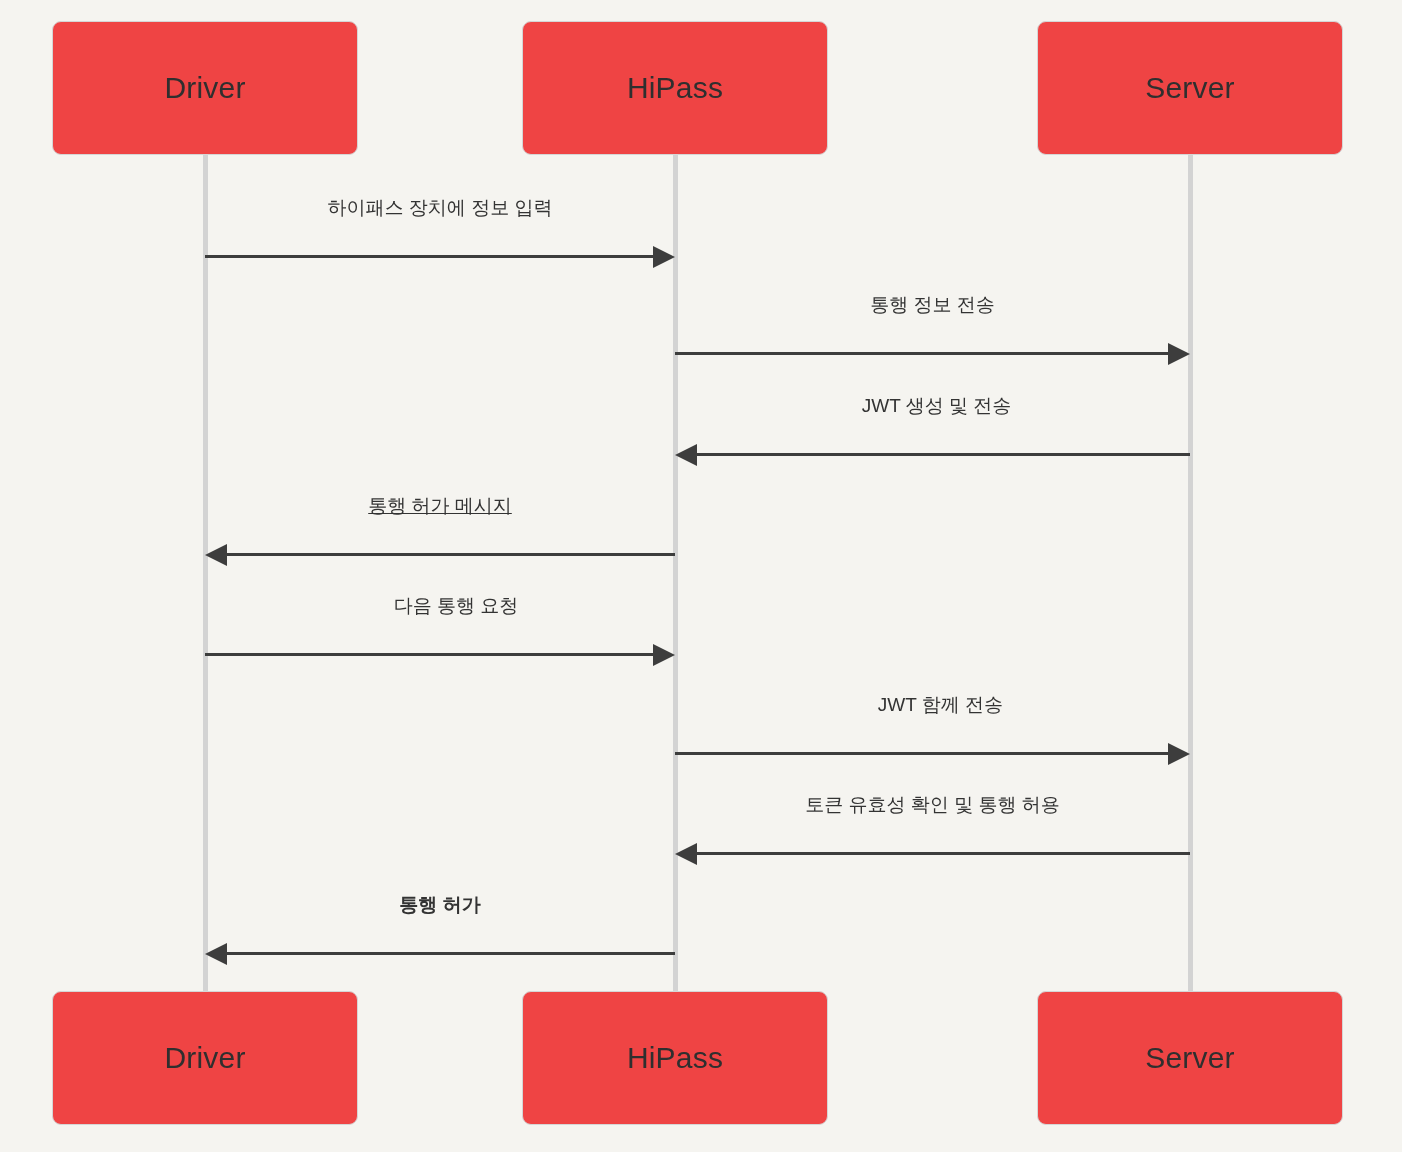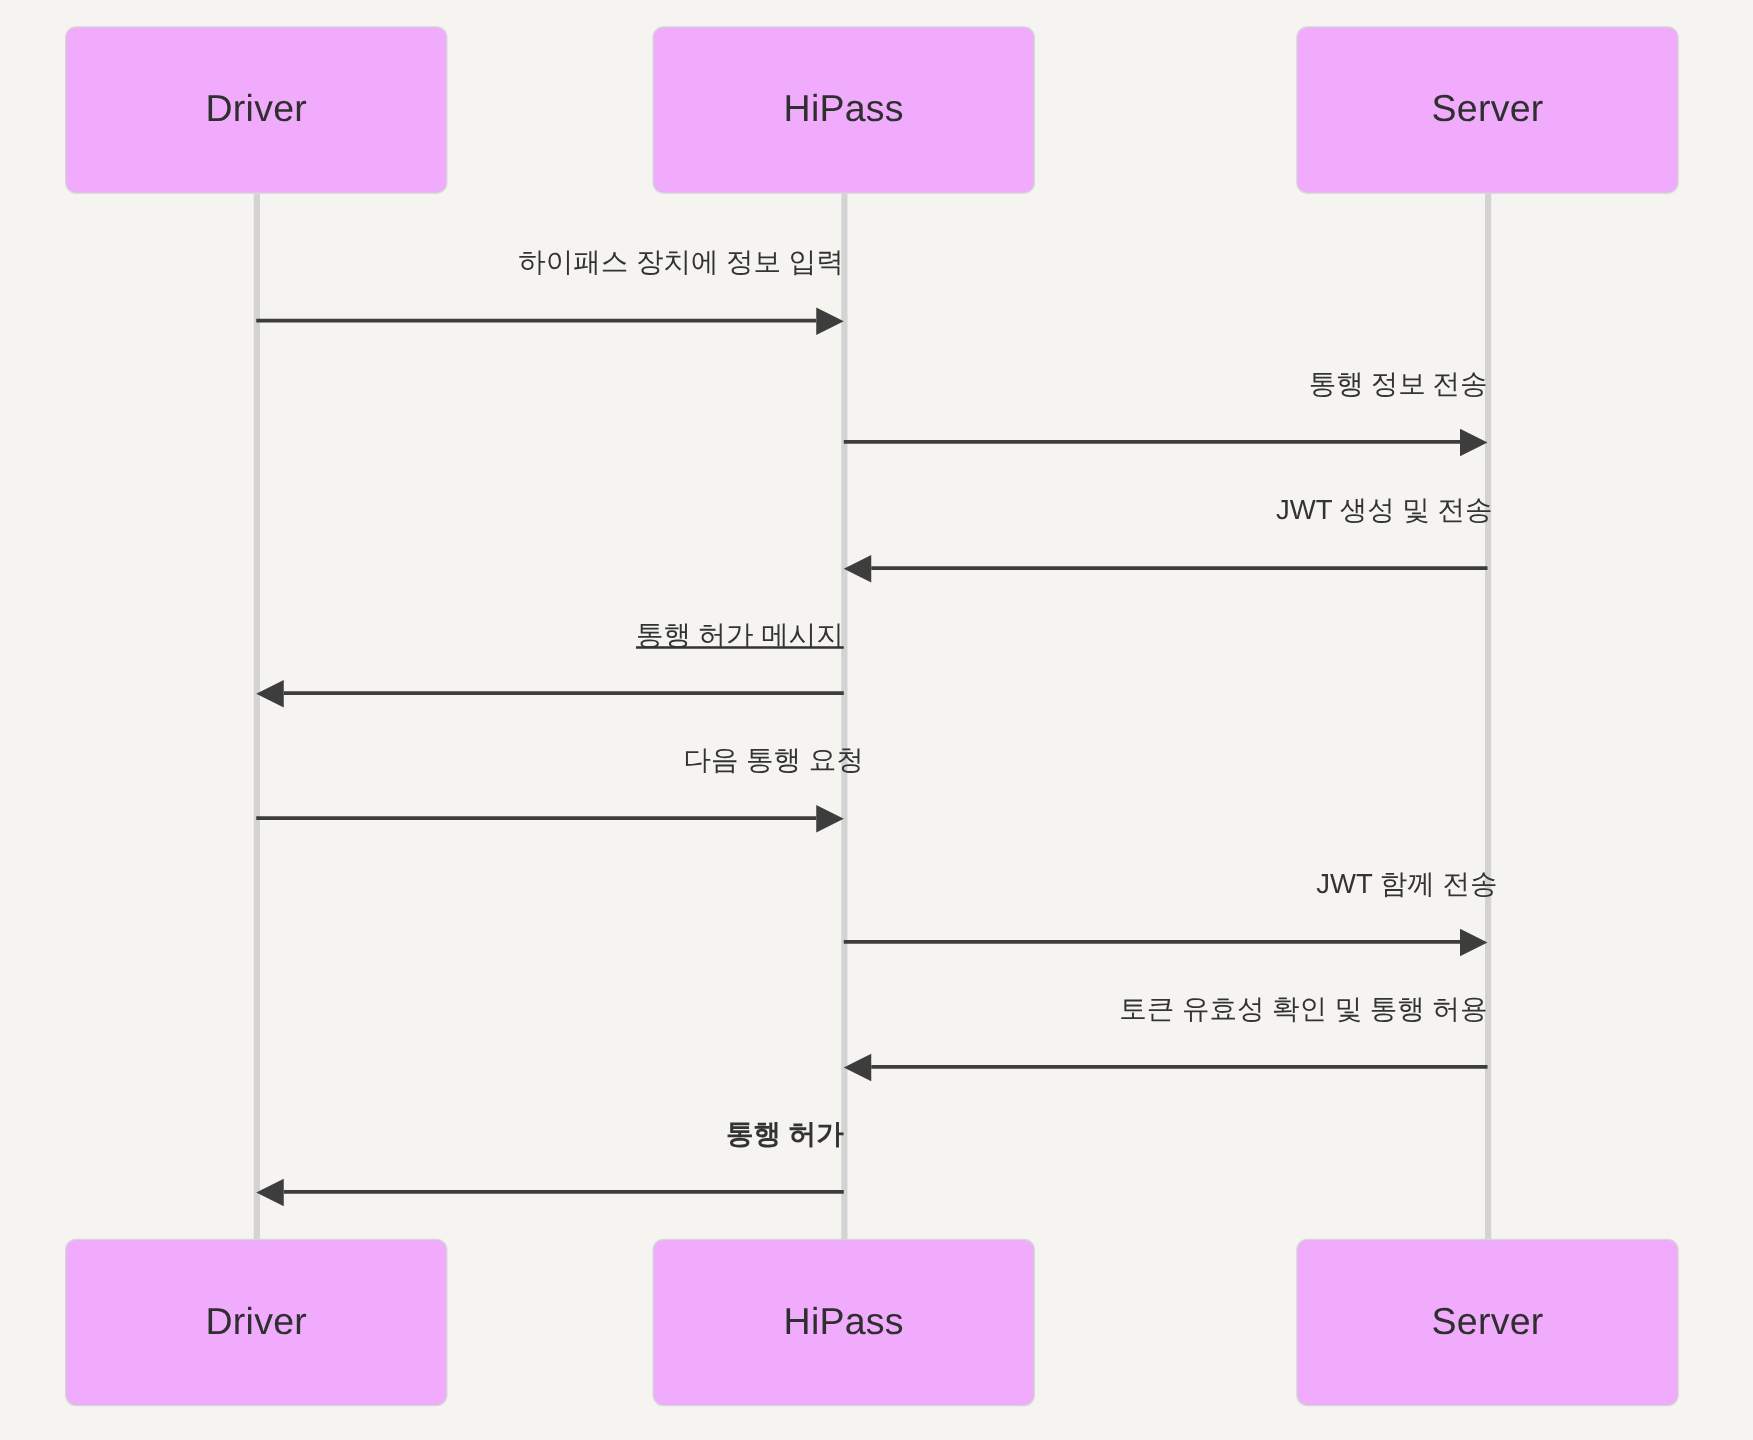--- a/index.html
+++ b/index.html
@@ -18,21 +18,21 @@
     width: 1402px;
     height: 1152px;
     background: #f5f4f0;
   }
 
   
   .actor-box {
     position: absolute;
     width: 306px;
     height: 134px;
-    background: #f0abfc;
+    background: #ef4444;
     border: 1.6px solid #d5d6d6;
     border-radius: 9px;
     box-sizing: border-box;
     display: flex;
     align-items: center;
     justify-content: center;
   }
   .actor-label {
     font-size: 30px;
     color: #2f2f2f;
@@ -72,24 +72,24 @@
   }
   .msg-head.right {
     border-left: 22px solid #3d3d3d;
   }
   .msg-head.left {
     border-right: 22px solid #3d3d3d;
   }
   .msg-label {
     position: absolute;
     top: -58px;
-    font-size: 22px;
+    font-size: 19px;
     color: #333333;
     white-space: nowrap;
-    text-align: right;
+    text-align: center;
     line-height: 1.2;
   }
 </style>
 </head>
 <body>
 
 <div id="diagram">
 
   <div class="lifeline" style="left:203px;"></div>
   <div class="lifeline" style="left:673px;"></div>
@@ -117,21 +117,21 @@
 
   <div class="message" style="left:205px; top:255px; width:470px;">
     <div class="msg-line" style="width:448px;"></div>
     <div class="msg-head right" style="left:448px;"></div>
     <div class="msg-label" style="left:0; width:470px;">하이패스 장치에 정보 입력</div>
   </div>
 
   <div class="message" style="left:675px; top:352px; width:515px;">
     <div class="msg-line" style="width:493px;"></div>
     <div class="msg-head right" style="left:493px;"></div>
-    <div class="msg-label" style="left:0; width:515px;font-family:Liberation Serif, serif;">통행 정보 전송</div>
+    <div class="msg-label" style="left:0; width:515px;">통행 정보 전송</div>
   </div>
 
   <div class="message" style="left:675px; top:453px; width:515px;">
     <div class="msg-line" style="left:22px; width:493px;"></div>
     <div class="msg-head left" style="left:0;"></div>
     <div class="msg-label" style="left:4px; width:515px;">JWT 생성 및 전송</div>
   </div>
 
   <div class="message" style="left:205px; top:553px; width:470px;">
     <div class="msg-line" style="left:22px; width:448px;"></div>

